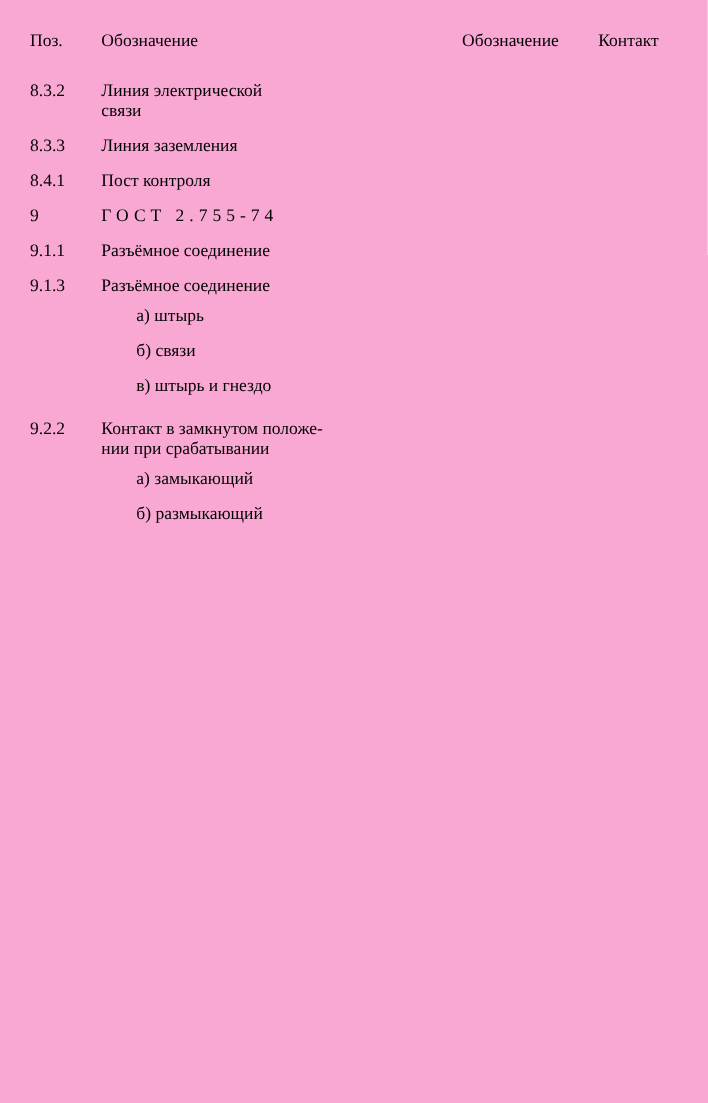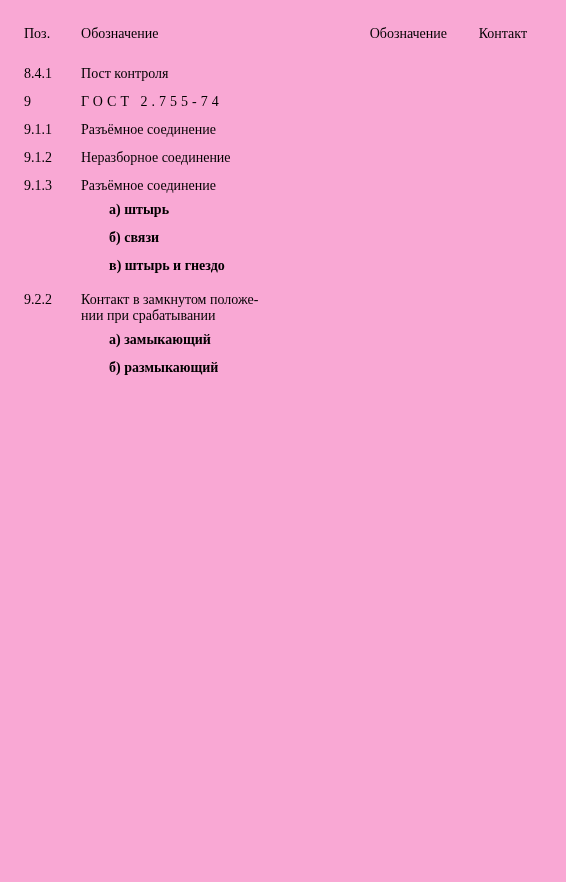--- a/index.html
+++ b/index.html
@@ -36,21 +36,20 @@
   col.c-name  { width: 260px; }
   col.c-sym   { width: 130px; }
   col.c-size  { width: 70px; }
   .padded     { padding-top: 10px; padding-bottom: 10px; }
   .section-num { font-weight: normal; }
   .section-title { letter-spacing: 4px; }
   ul.sublist {
     margin: 2px 0 0 0;
     padding: 0 0 0 28px;
     list-style: none;
-    font-weight: bold;
   }
   ul.sublist li {
     padding: 6px 0;
   }
   .pos { white-space: nowrap; }
 </style>
 </head>
 <body>
 <div class="page">
 
@@ -64,40 +63,46 @@
   <thead>
     <tr>
       <th>Поз.</th>
       <th>Обозначение</th>
       <th style="text-align:center;margin-top:44px;">Обозначение</th>
       <th>Контакт</th>
     </tr>
   </thead>
   <tbody id="tbody">
         <tr>
+          <td class="pos padded">8.3.2</td>
+          <td class="padded"><span>Линия электрической</span><br><span>связи</span></td>
+          <td></td>
+          <td></td>
+        </tr>
+        <tr>
+          <td class="pos padded">8.3.3</td>
+          <td class="padded"><span>Линия заземления</span></td>
+          <td></td>
+          <td></td>
+        </tr>
+        <tr>
           <td class="pos padded">8.4.1</td>
           <td class="padded"><span>Пост контроля</span></td>
           <td></td>
           <td></td>
         </tr>
         <tr>
           <td class="pos section-num">9</td>
           <td><span class="section-title">ГОСТ 2.755-74</span></td>
           <td></td>
           <td></td>
         </tr>
         <tr>
           <td class="pos">9.1.1</td>
           <td><span>Разъёмное соединение</span></td>
-          <td></td>
-          <td></td>
-        </tr>
-        <tr>
-          <td class="pos">9.1.2</td>
-          <td><span>Неразборное соединение</span></td>
           <td></td>
           <td></td>
         </tr>
         <tr>
           <td class="pos">9.1.3</td>
           <td><span>Разъёмное соединение</span><ul class="sublist">
               <li>а) штырь</li>
               <li>б) связи</li>
               <li>в) штырь и гнездо</li>
             </ul></td>

